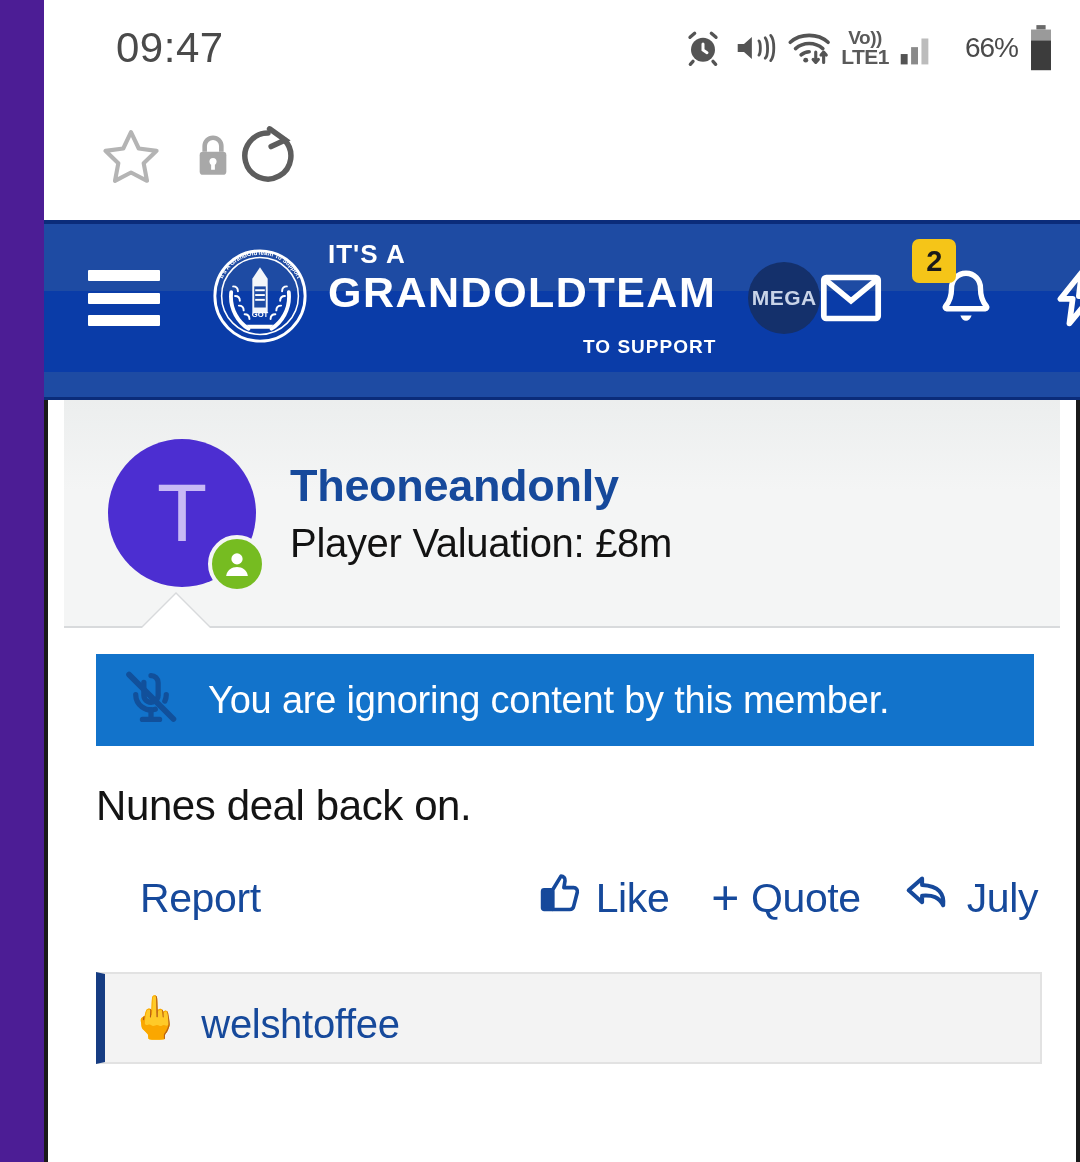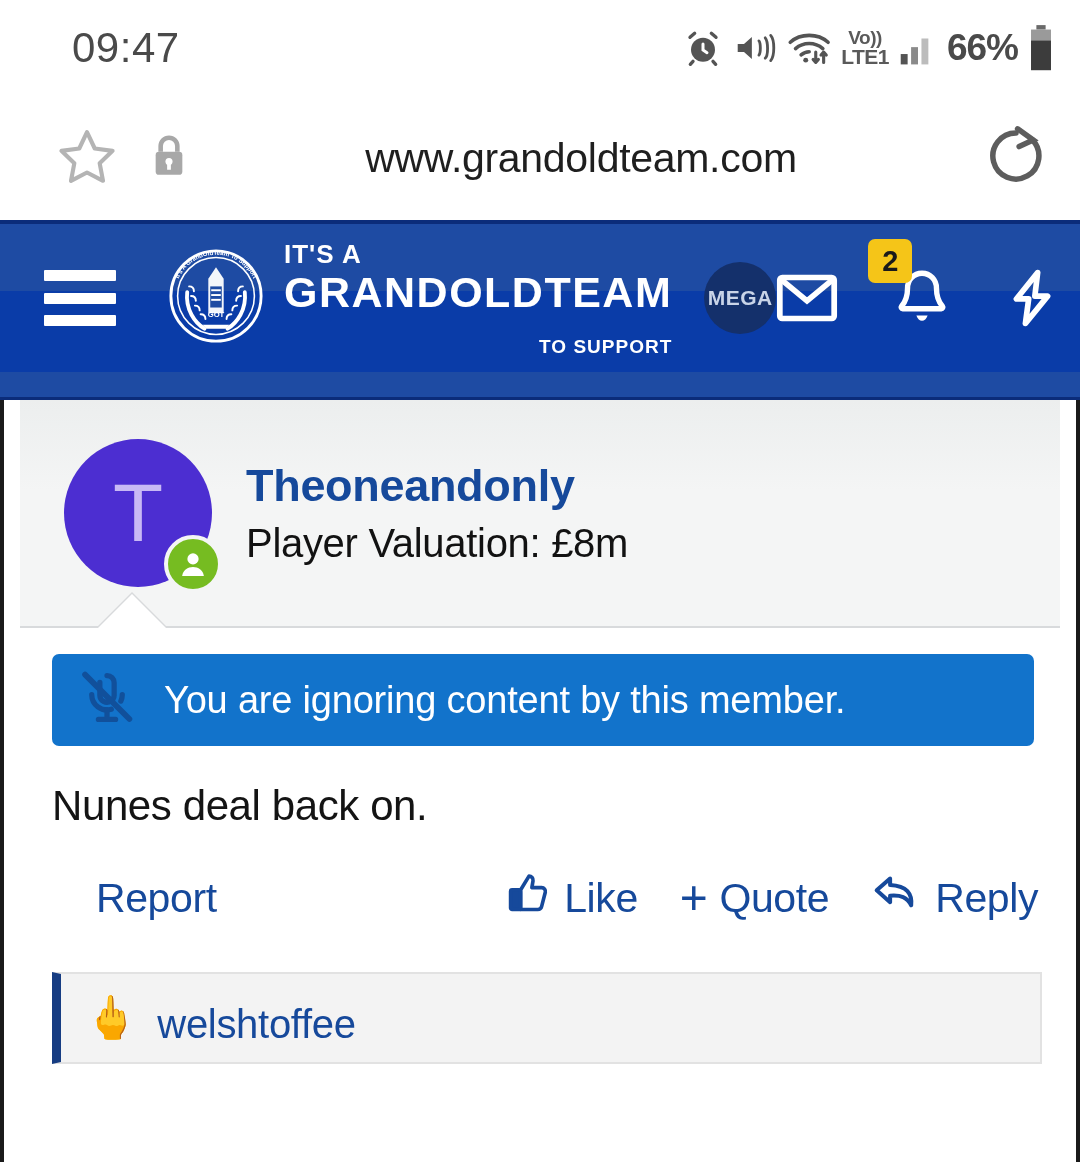--- a/index.html
+++ b/index.html
@@ -10,20 +10,21 @@
     background: #ffffff;
     font-family: "Liberation Sans", sans-serif;
     overflow: hidden;
   }
 
   .screen {
     position: relative;
     width: 1080px;
     height: 1162px;
     background: #4c1d95;
+    padding-left: 44px;
   }
 
   
   .statusbar {
     position: relative;
     height: 96px;
     display: flex;
     align-items: center;
     justify-content: space-between;
     padding: 0 26px 0 72px;
@@ -45,25 +46,24 @@
     display: flex;
     flex-direction: column;
     align-items: center;
     line-height: 0.95;
     color: #5a5a5a;
     margin-left: -2px;
   }
   .volte-top { font-size: 19px; font-weight: bold; letter-spacing: -0.5px; }
   .volte-bot { font-size: 21px; font-weight: bold; letter-spacing: -0.5px; }
   .battery-pct {
-    font-size: 37px;
+    font-size: 28px;
     color: #4a4a4a;
-    margin-left: 0;
+    margin-left: 18px;
     letter-spacing: -1px;
-    font-weight: bold;
   }
 
   
   .browserbar {
     position: relative;
     height: 124px;
     display: flex;
     align-items: center;
     background: #ffffff;
     padding: 0 30px 0 56px;
@@ -303,21 +303,20 @@
   }
 
   .ignore-banner {
     margin: 26px 42px 0 48px;
     background: #1273cb;
     height: 92px;
     display: flex;
     align-items: center;
     padding-left: 24px;
     gap: 26px;
-    border-radius: 7px;
   }
   .ignore-text {
     color: #ffffff;
     font-size: 38px;
     letter-spacing: -0.2px;
   }
 
   .post-body {
     padding: 36px 48px 0 48px;
     font-size: 42px;
@@ -443,21 +442,20 @@
       </span>
       <span>
         <svg width="42" height="50" viewBox="0 0 20 24" fill="none">
           <path d="M6 10V7.2a4 4 0 0 1 8 0V10" stroke="#a8a8a8" stroke-width="2.2" fill="none"></path>
           <rect x="3.6" y="10" width="12.8" height="11" rx="1.6" fill="#a8a8a8"></rect>
           <circle cx="10" cy="14.6" r="1.7" fill="#ffffff"></circle>
           <rect x="9.1" y="15" width="1.8" height="3.6" fill="#ffffff"></rect>
         </svg>
       </span>
     </div>
-    <div class="bb-url">www.grandoldteam.com</div>
     <div class="bb-right">
       <span>
         <svg width="68" height="68" viewBox="0 0 26 26" fill="none" stroke="#5d5d5d" stroke-width="2.1" stroke-linecap="round">
           <path d="M13 4.2a8.8 8.8 0 1 0 6.2 2.6"></path>
           <path d="M13.6 2.6 19.6 6.9 14.2 9.4"></path>
         </svg>
       </span>
     </div>
   </div>
 
@@ -585,21 +583,21 @@
           <span class="plus-glyph">+</span>
           <span>Quote</span>
         </span>
 
         <span class="act">
           <span>
             <svg width="52" height="46" viewBox="0 0 26 24" fill="none" stroke="#16499b" stroke-width="2.1" stroke-linejoin="round" stroke-linecap="round">
               <path d="M9.4 4.4 2.4 10.6l7 6.2v-3.4c5.6-.4 8.8.6 11 5 .6-6-2.2-10.2-11-10.6z"></path>
             </svg>
           </span>
-          <span>Reply</span>
+          <span>July</span>
         </span>
       </div>
     </div>
 
     <div class="quote-block">
       <span class="quote-emoji">🖕</span>
       <span class="quote-name">welshtoffee</span>
     </div>
 
   </div>

